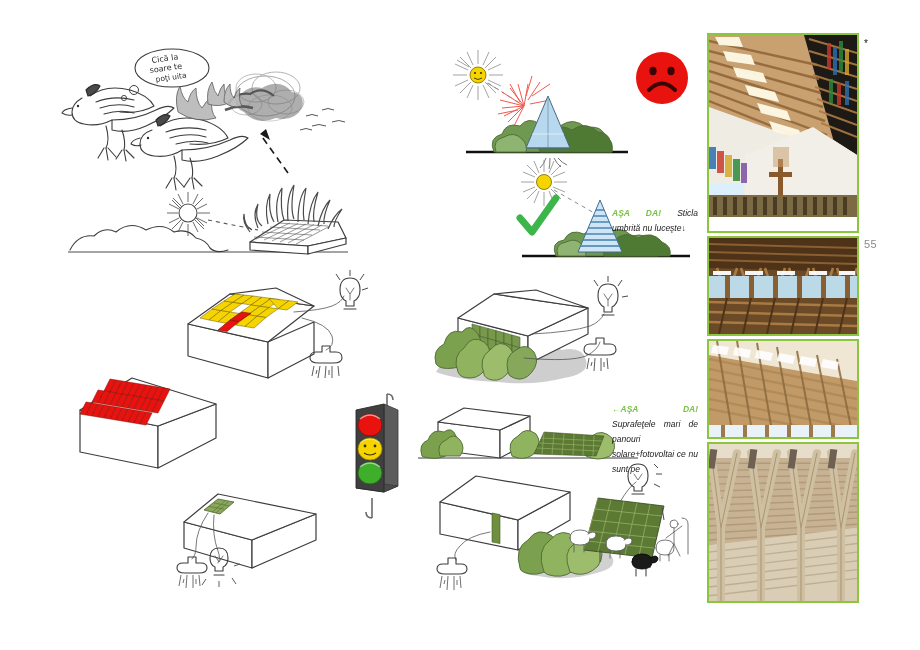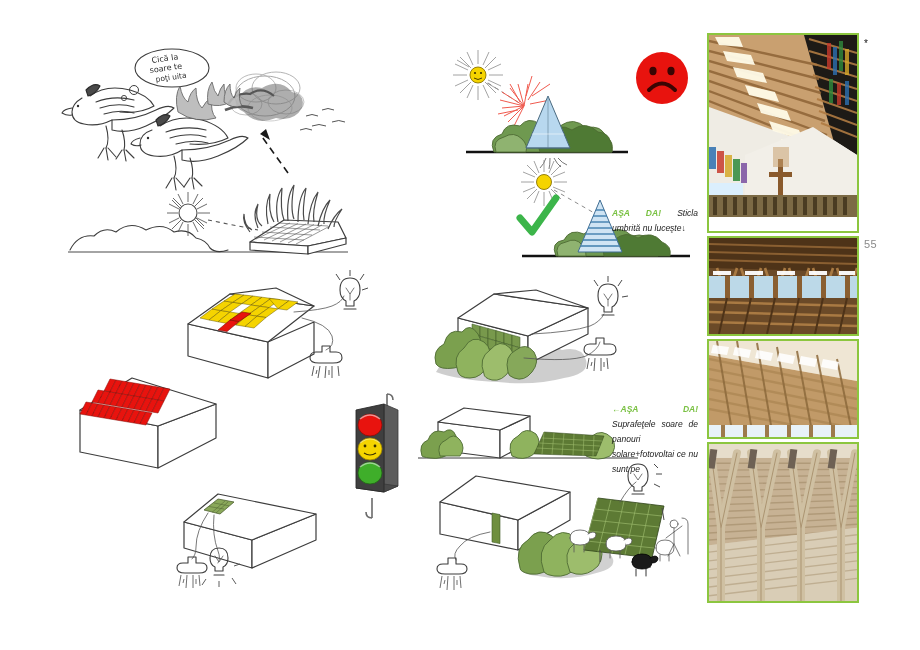--- a/index.html
+++ b/index.html
@@ -721,21 +721,21 @@
     </g>
   </svg>
 
   <div class="note" id="note-glass">
     <span class="hl">AŞA DA!</span>
     <span>Sticla umbrită nu luceşte↓</span>
   </div>
 
   <div class="note" id="note-panels">
     <span class="hl">←AŞA      DA!</span>
-    <span>Suprafeţele soare de panouri solare+fotovoltai ce nu sunt pe</span>
+    <span>Suprafeţele mari de panouri solare+fotovoltai ce nu sunt pe</span>
   </div>
 
   <div id="photo-column">
 
     <div class="photo photo-1">
       <svg viewBox="0 0 148 196" width="100%" height="100%" preserveAspectRatio="none">
         <rect x="0" y="0" width="148" height="196" fill="#efece4"></rect>
 
         <path d="M92 0 L148 0 L148 120 L104 92 Z" fill="#1d1a16"></path>
 

